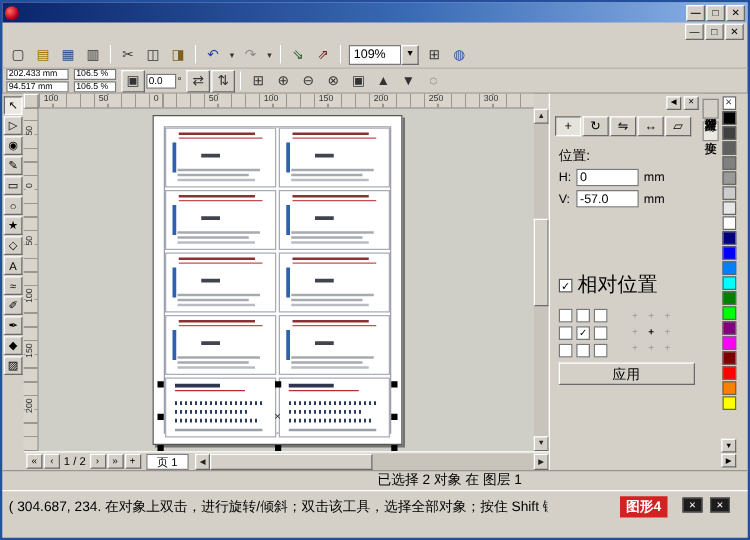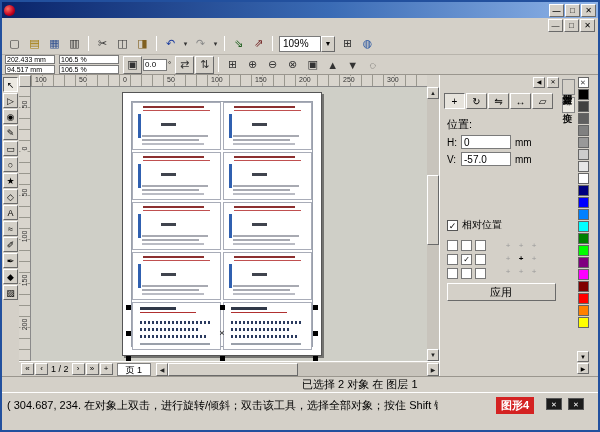--- a/index.html
+++ b/index.html
@@ -26,21 +26,21 @@
 .tbtn.narrow{width:9px;font-size:7px;}
 .tsep{width:1px;height:15px;background:#8a8a8a;border-right:1px solid #fff;margin:0 3px;}
 .combo{display:flex;align-items:center;margin:0 2px;}
 .cfield{width:42px;height:16px;background:#fff;border:1px solid #7a7a7a;font-size:10px;padding:1px 3px;}
 .cbtn{width:14px;height:16px;font-size:7px;line-height:14px;text-align:center;}
 
 .pg{display:flex;flex-direction:column;justify-content:center;gap:1px;margin-right:3px;}
 .prow{display:flex;align-items:center;height:9px;}
 .plab{width:8px;font-size:7px;color:#222;}
 .pval{background:#fff;border:1px solid #7a7a7a;font-size:7px;height:9px;padding:0 1px;}
-.w58{width:56px;}.w52{width:50px;}.w38{width:60px;}.w26{width:24px;height:12px;font-size:8px;}
+.w58{width:56px;}.w52{width:50px;}.w38{width:34px;}.w26{width:24px;height:12px;font-size:8px;}
 .punit{font-size:8px;margin-left:1px;}
 
 .main{position:absolute;left:0;top:73px;right:0;height:301px;}
 .toolbox{position:absolute;left:0;top:0;width:17px;height:100%;display:flex;flex-direction:column;align-items:center;padding-top:2px;gap:1px;background:#d4d0c8;}
 .tool{width:15px;height:15px;font-size:9px;display:flex;align-items:center;justify-content:center;}
 .tool.active{border-color:#6a6a6a #fff #fff #6a6a6a;background:#ece9e2;}
 .canvas-col{position:absolute;left:17px;top:0;width:420px;height:100%;}
 .corner{position:absolute;left:0;top:0;width:12px;height:12px;}
 .hruler{position:absolute;left:12px;top:0;width:396px;height:12px;background:#d9d5cd;border-bottom:1px solid #8a8a8a;background-image:repeating-linear-gradient(90deg,rgba(90,90,80,.5) 0 1px,transparent 1px 11px);}
 .hrnum{position:absolute;top:1px;font-size:7px;color:#333;background:#d9d5cd;padding:0 1px;}
@@ -89,21 +89,21 @@
 .mini{width:12px;height:11px;font-size:6px;line-height:9px;text-align:center;}
 .tmodes{display:flex;gap:1px;padding:2px 4px;}
 .mode{width:21px;height:16px;font-size:10px;display:flex;align-items:center;justify-content:center;}
 .dock-label{font-size:11px;margin:6px 7px 2px;}
 .drow{display:flex;align-items:center;margin:3px 7px;}
 .dlab{width:14px;font-size:10px;}
 .dfield{width:50px;height:14px;font-size:10px;border:1px solid #7a7a7a;padding:0 2px;background:#fff;}
 .dunit{font-size:10px;margin-left:4px;}
 .chkrow{display:flex;align-items:center;margin:52px 7px 0;}
 .chk{display:inline-block;width:11px;height:11px;background:#fff;border:1px solid #555;font-size:9px;line-height:10px;text-align:center;flex:none;}
-.chklab{font-size:10px;margin-left:4px;}
+.chklab{font-size:16px;margin-left:4px;}
 .anchor-row{display:flex;align-items:flex-start;margin:8px 7px 0;}
 .agrid{display:grid;grid-template-columns:repeat(3,11px);grid-auto-rows:11px;gap:3px;}
 .acell{width:11px;height:11px;background:#fff;border:1px solid #777;font-size:8px;line-height:9px;text-align:center;}
 .xgrid{display:grid;grid-template-columns:repeat(3,12px);grid-auto-rows:12px;gap:1px;margin-left:16px;}
 .xcell{font-size:8px;color:#999;text-align:center;line-height:12px;}
 .xcell.on{color:#000;font-weight:bold;}
 .dbtn{display:block;margin:4px auto;width:109px;height:18px;font-size:11px;}
 .dbtn.first{margin-top:24px;}
 .dtabs{position:absolute;left:560px;top:0;width:14px;height:100%;padding-top:2px;}
 .vtab{display:block;writing-mode:vertical-rl;font-size:10px;padding:7px 0;background:#d4d0c8;border:1px solid #888;width:13px;text-align:center;margin-top:2px;}

